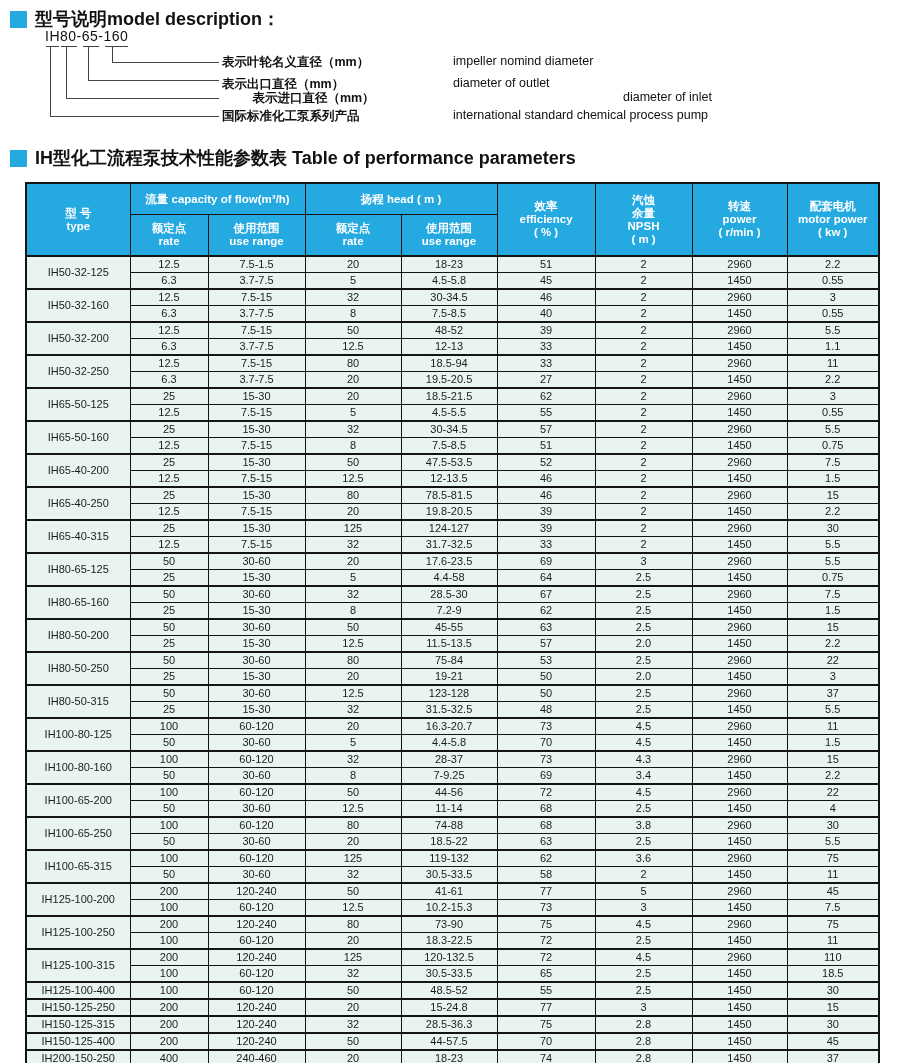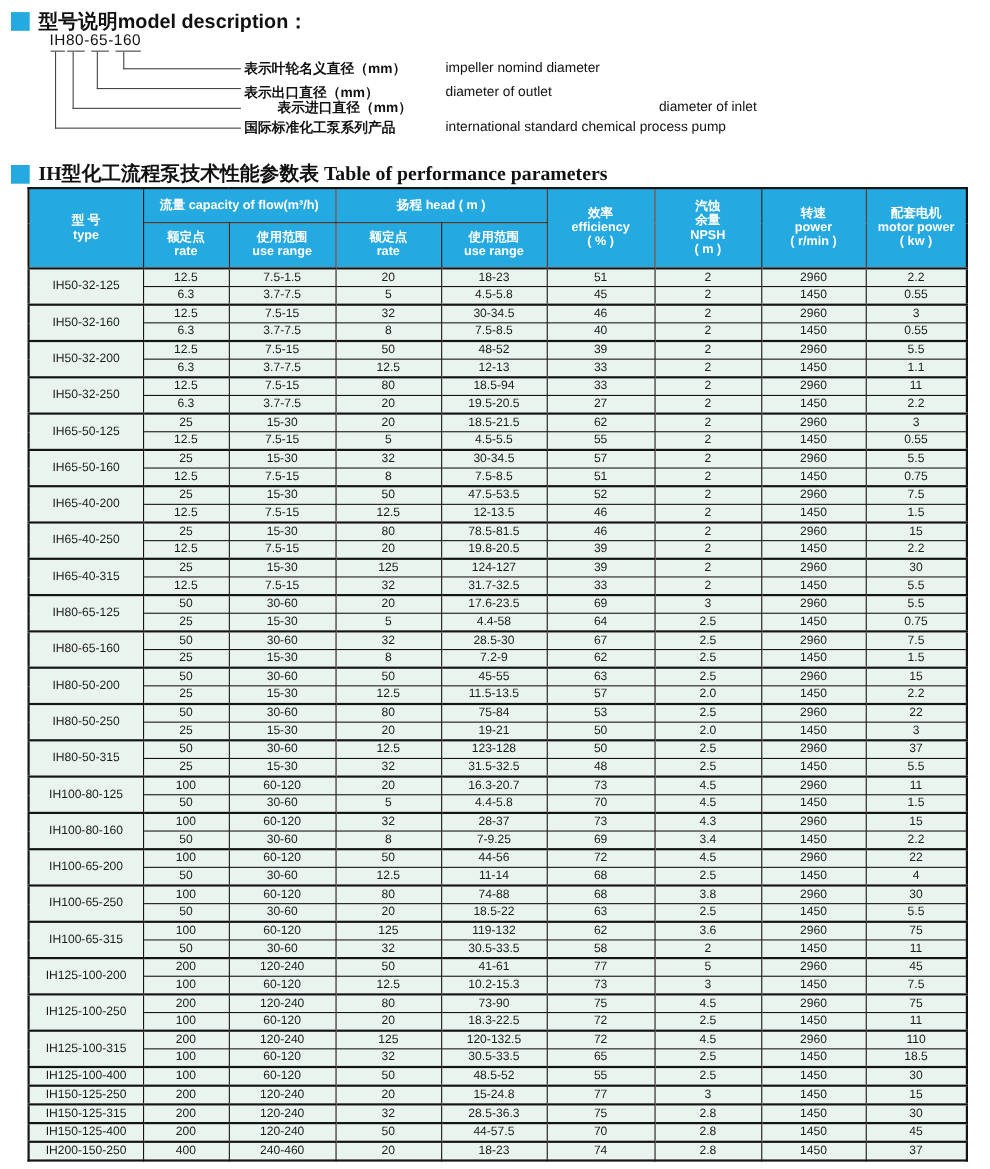--- a/index.html
+++ b/index.html
@@ -17,31 +17,31 @@
   .tick{position:absolute;height:0;border-top:1.5px solid #444;}
   .tick.t1{left:46px;top:46px;width:13px;}
   .tick.t2{left:61px;top:46px;width:16px;}
   .tick.t3{left:83px;top:46px;width:16px;}
   .tick.t4{left:105px;top:46px;width:23px;}
   .connector{position:absolute;border-left:1.5px solid #444;border-bottom:1.5px solid #444;}
   .connector.c1{left:112px;top:47px;width:106px;height:15px;}
   .connector.c2{left:88px; top:47px;width:130px;height:33px;}
   .connector.c3{left:66px; top:47px;width:152px;height:51px;}
   .connector.c4{left:50px; top:47px;width:168px;height:69px;}
-  .desc-label{position:absolute;left:222px;width:660px;font-size:12.5px;display:flex;}
+  .desc-label{position:absolute;left:222px;width:660px;font-size:12.5px;display:flex;gap:48px;}
   .desc-label .zh{width:183px;font-weight:600;}
   .desc-label .en{flex:1;}
   .desc-label.l1{top:54px;}
   .desc-label.l2{top:76px;justify-content:flex-end;}
   .desc-label.l3{top:90px;text-align:center;}
   .desc-label.l4{top:108px;}
 
   
   #table-sec{position:absolute;left:0;top:146px;width:900px;}
-  #table-sec .sec-heading{margin:0 0 0 10px;font-family:Liberation Serif, serif;}
+  #table-sec .sec-heading{margin:0 0 12px 10px;}
   table{border-collapse:collapse;margin-left:25px;width:853px;table-layout:fixed;}
   th,td{border:1px solid #141414;text-align:center;vertical-align:middle;overflow:hidden;}
   table{border:2px solid #141414;}
   thead th{background:#24a9e1;color:#fff;font-weight:bold;font-size:11.5px;
            white-space:pre-line;line-height:13px;padding:2px 1px;}
   thead tr.h1 th{height:26px;}
   thead tr.h2 th{height:36px;}
   tbody td{background:#e9f4ee;font-size:11px;line-height:12.5px;padding:1px 2px;color:#1c1c1c;height:13px;}
   tbody tr.group-start td{border-top:2px solid #141414;}
   tbody td.model{font-size:11px;}

